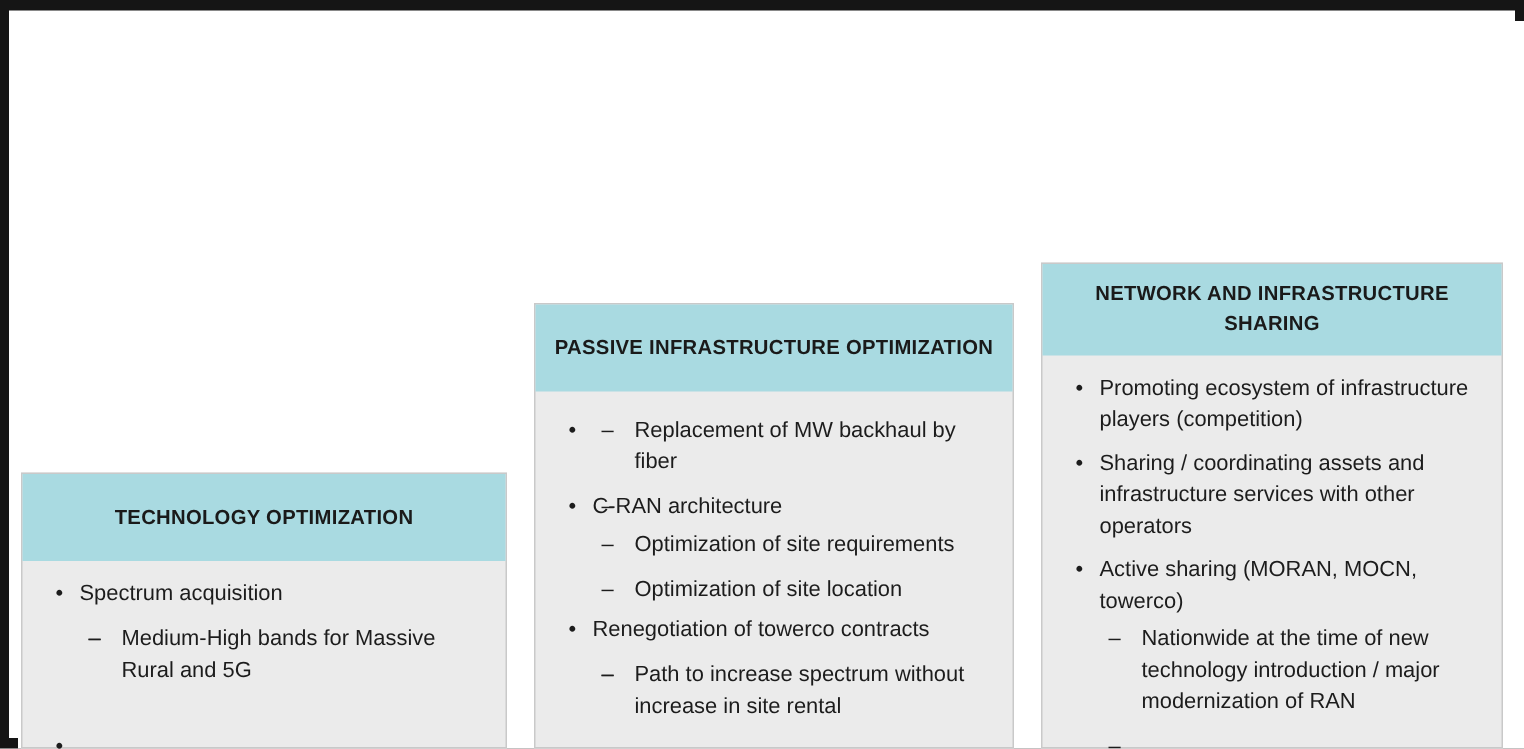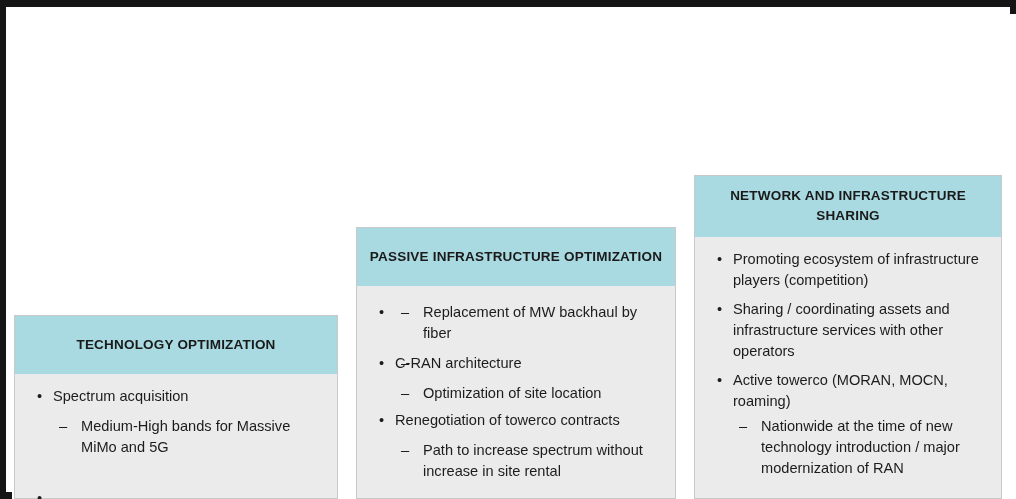--- a/index.html
+++ b/index.html
@@ -144,21 +144,21 @@
         <ul class="lvl1">
           <li class="item1 tight">
             <span class="bullet">•</span>
             <span>Spectrum acquisition</span>
             <ul class="lvl2">
               <li class="item2">
                 <span class="dash">–</span>
               </li>
               <li class="item2 last">
                 <span class="dash">–</span>
-                <span>Medium-High bands for Massive MiMo and 5G</span>
+                <span>Medium-High bands for Massive Rural and 5G</span>
               </li>
             </ul>
           </li>
           <li class="item1" style="margin-top:30px;">
             <span class="bullet">•</span>
           </li>
         </ul>
       </div>
     </div>
 
@@ -179,20 +179,21 @@
                 <span class="dash">–</span>
               </li>
             </ul>
           </li>
           <li class="item1 tight">
             <span class="bullet">•</span>
             <span>C-RAN architecture</span>
             <ul class="lvl2">
               <li class="item2">
                 <span class="dash">–</span>
+                <span>Optimization of site requirements</span>
               </li>
               <li class="item2 last">
                 <span class="dash">–</span>
                 <span>Optimization of site location</span>
               </li>
             </ul>
           </li>
           <li class="item1 tight">
             <span class="bullet">•</span>
             <span>Renegotiation of towerco contracts</span>
@@ -219,21 +220,21 @@
           <li class="item1" style="margin-bottom:8px;">
             <span class="bullet">•</span>
             <span>Promoting ecosystem of infrastructure players (competition)</span>
           </li>
           <li class="item1" style="margin-bottom:8px;">
             <span class="bullet">•</span>
             <span>Sharing / coordinating assets and infrastructure services with other operators</span>
           </li>
           <li class="item1 tight">
             <span class="bullet">•</span>
-            <span>Active towerco (MORAN, MOCN, roaming)</span>
+            <span>Active sharing (MORAN, MOCN, towerco)</span>
             <ul class="lvl2">
               <li class="item2">
                 <span class="dash">–</span>
                 <span>Nationwide at the time of new technology introduction / major modernization of RAN</span>
               </li>
               <li class="item2 last">
                 <span class="dash">–</span>
               </li>
             </ul>
           </li>

